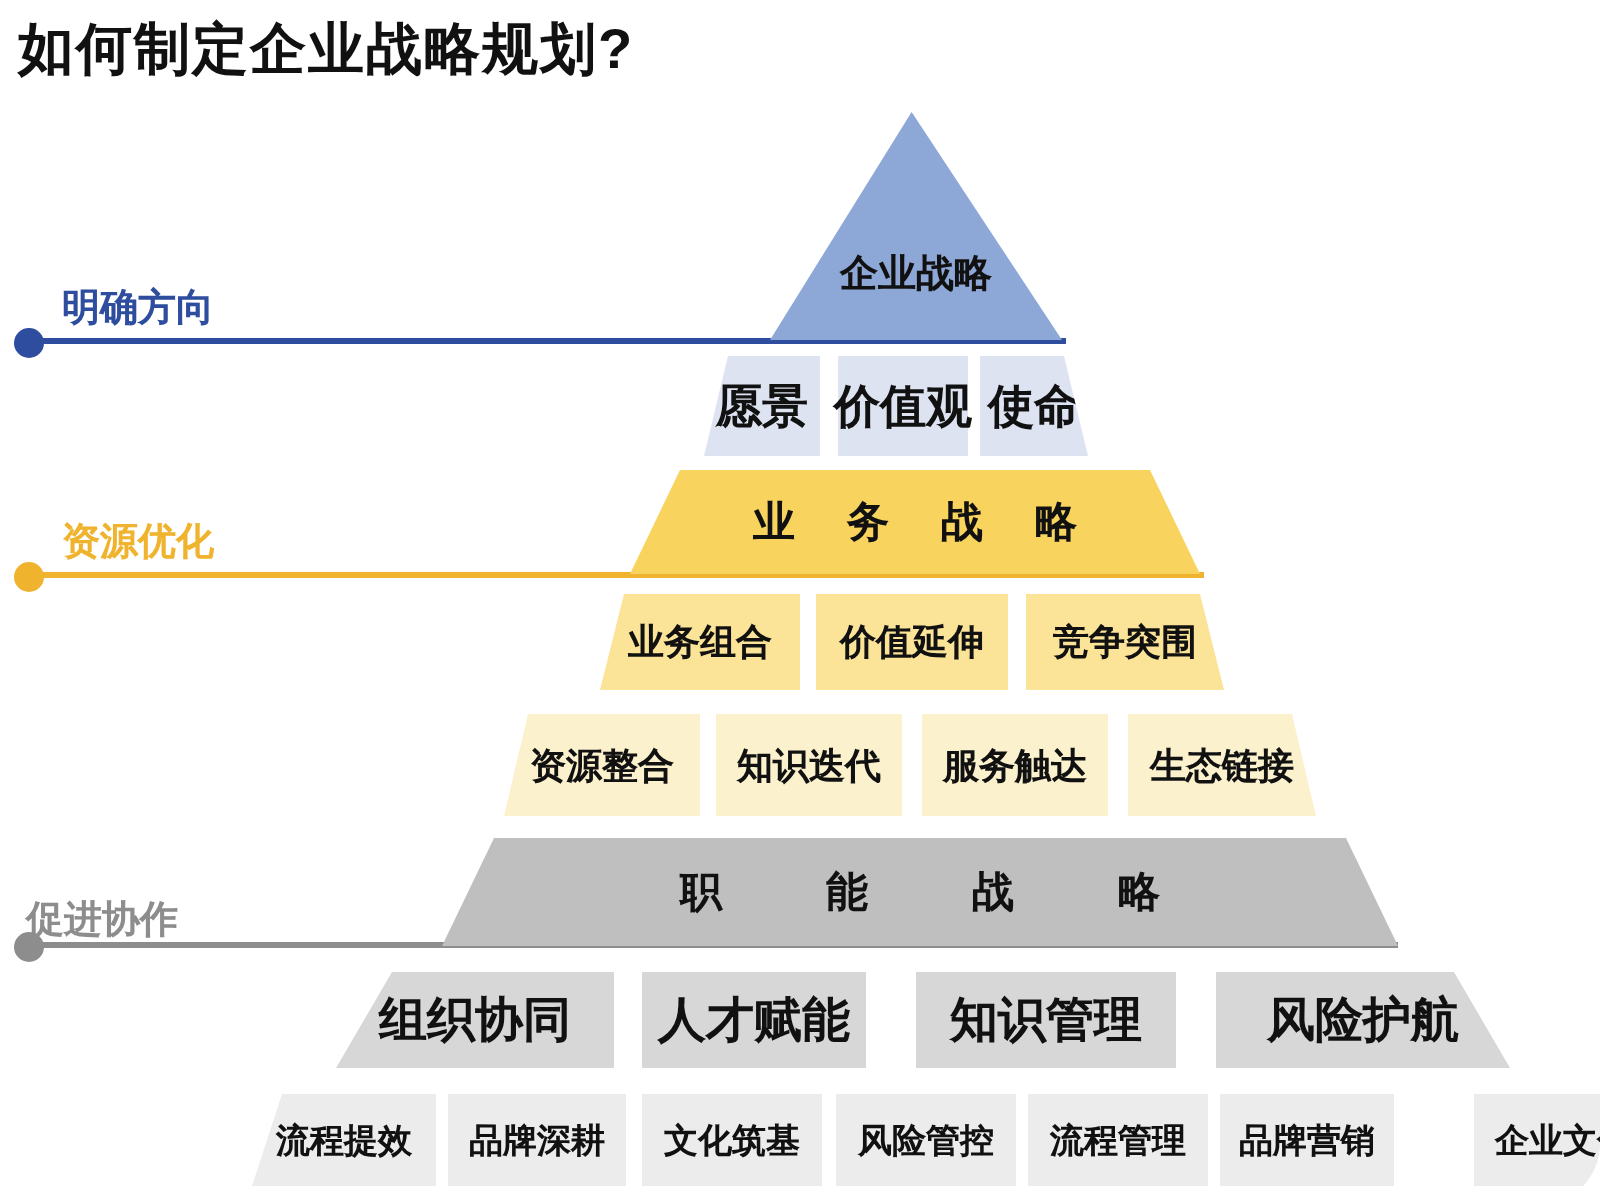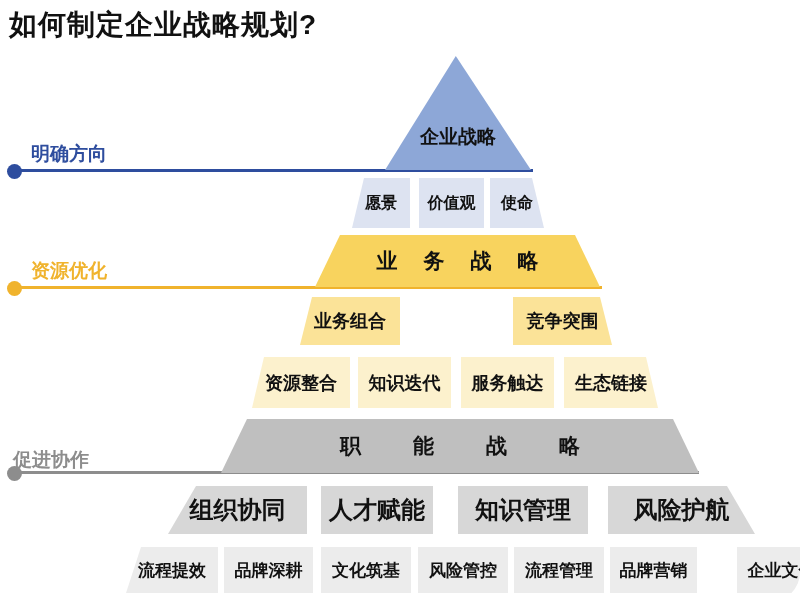--- a/index.html
+++ b/index.html
@@ -47,21 +47,21 @@
   #band-functional{
     left:221px;top:419px;width:478px;height:54px;
     background:var(--band-functional-fill,#bfbfbf);
     clip-path:polygon(26px 0,calc(100% - 26px) 0,100% 100%,0 100%);
   }
   #band-functional .band-label{font-size:21px;letter-spacing:52px;text-indent:52px;white-space:nowrap;}
   .blk{
     position:absolute;display:flex;align-items:center;justify-content:center;
     font-weight:bold;color:var(--text-color,#111);white-space:nowrap;
   }
-  .t2{top:178px;height:50px;background:var(--tier2-fill,#dde3f1);font-size:16px;}
+  .t2{top:178px;height:50px;background:var(--tier2-fill,#dde3f1);font-size:23px;}
   .t4{top:297px;height:48px;background:var(--tier4-fill,#fbe398);font-size:18px;}
   .t5{top:357px;height:51px;background:var(--tier5-fill,#fcf1cd);font-size:18px;}
   .t7{top:486px;height:48px;background:var(--tier7-fill,#d7d7d7);font-size:24px;}
   .t8{top:547px;height:46px;background:var(--tier8-fill,#ececec);font-size:17px;}
   .sl12{clip-path:polygon(12px 0,100% 0,100% 100%,0 100%);}
   .sr12{clip-path:polygon(0 0,calc(100% - 12px) 0,100% 100%,0 100%);}
   .sl15{clip-path:polygon(15px 0,100% 0,100% 100%,0 100%);}
   .sr15{clip-path:polygon(0 0,calc(100% - 15px) 0,100% 100%,0 100%);margin-left:32px;}
   .sl28{clip-path:polygon(28px 0,100% 0,100% 100%,0 100%);}
   .sr28{clip-path:polygon(0 0,calc(100% - 28px) 0,100% 100%,0 100%);}
@@ -89,20 +89,21 @@
 
   <div class="blk t2 sl12" style="left:352px;width:58px">愿景</div>
   <div class="blk t2" style="left:419px;width:65px">价值观</div>
   <div class="blk t2 sr12" style="left:490px;width:54px">使命</div>
 
   <div class="band" id="band-business">
     <span class="band-label">业务战略</span>
   </div>
 
   <div class="blk t4 sl12" style="left:300px;width:100px">业务组合</div>
+  <div class="blk t4" style="left:408px;width:96px">价值延伸</div>
   <div class="blk t4 sr12" style="left:513px;width:99px">竞争突围</div>
 
   <div class="blk t5 sl12" style="left:252px;width:98px">资源整合</div>
   <div class="blk t5" style="left:358px;width:93px">知识迭代</div>
   <div class="blk t5" style="left:461px;width:93px">服务触达</div>
   <div class="blk t5 sr12" style="left:564px;width:94px">生态链接</div>
 
   <div class="band" id="band-functional">
     <span class="band-label">职能战略</span>
   </div>

